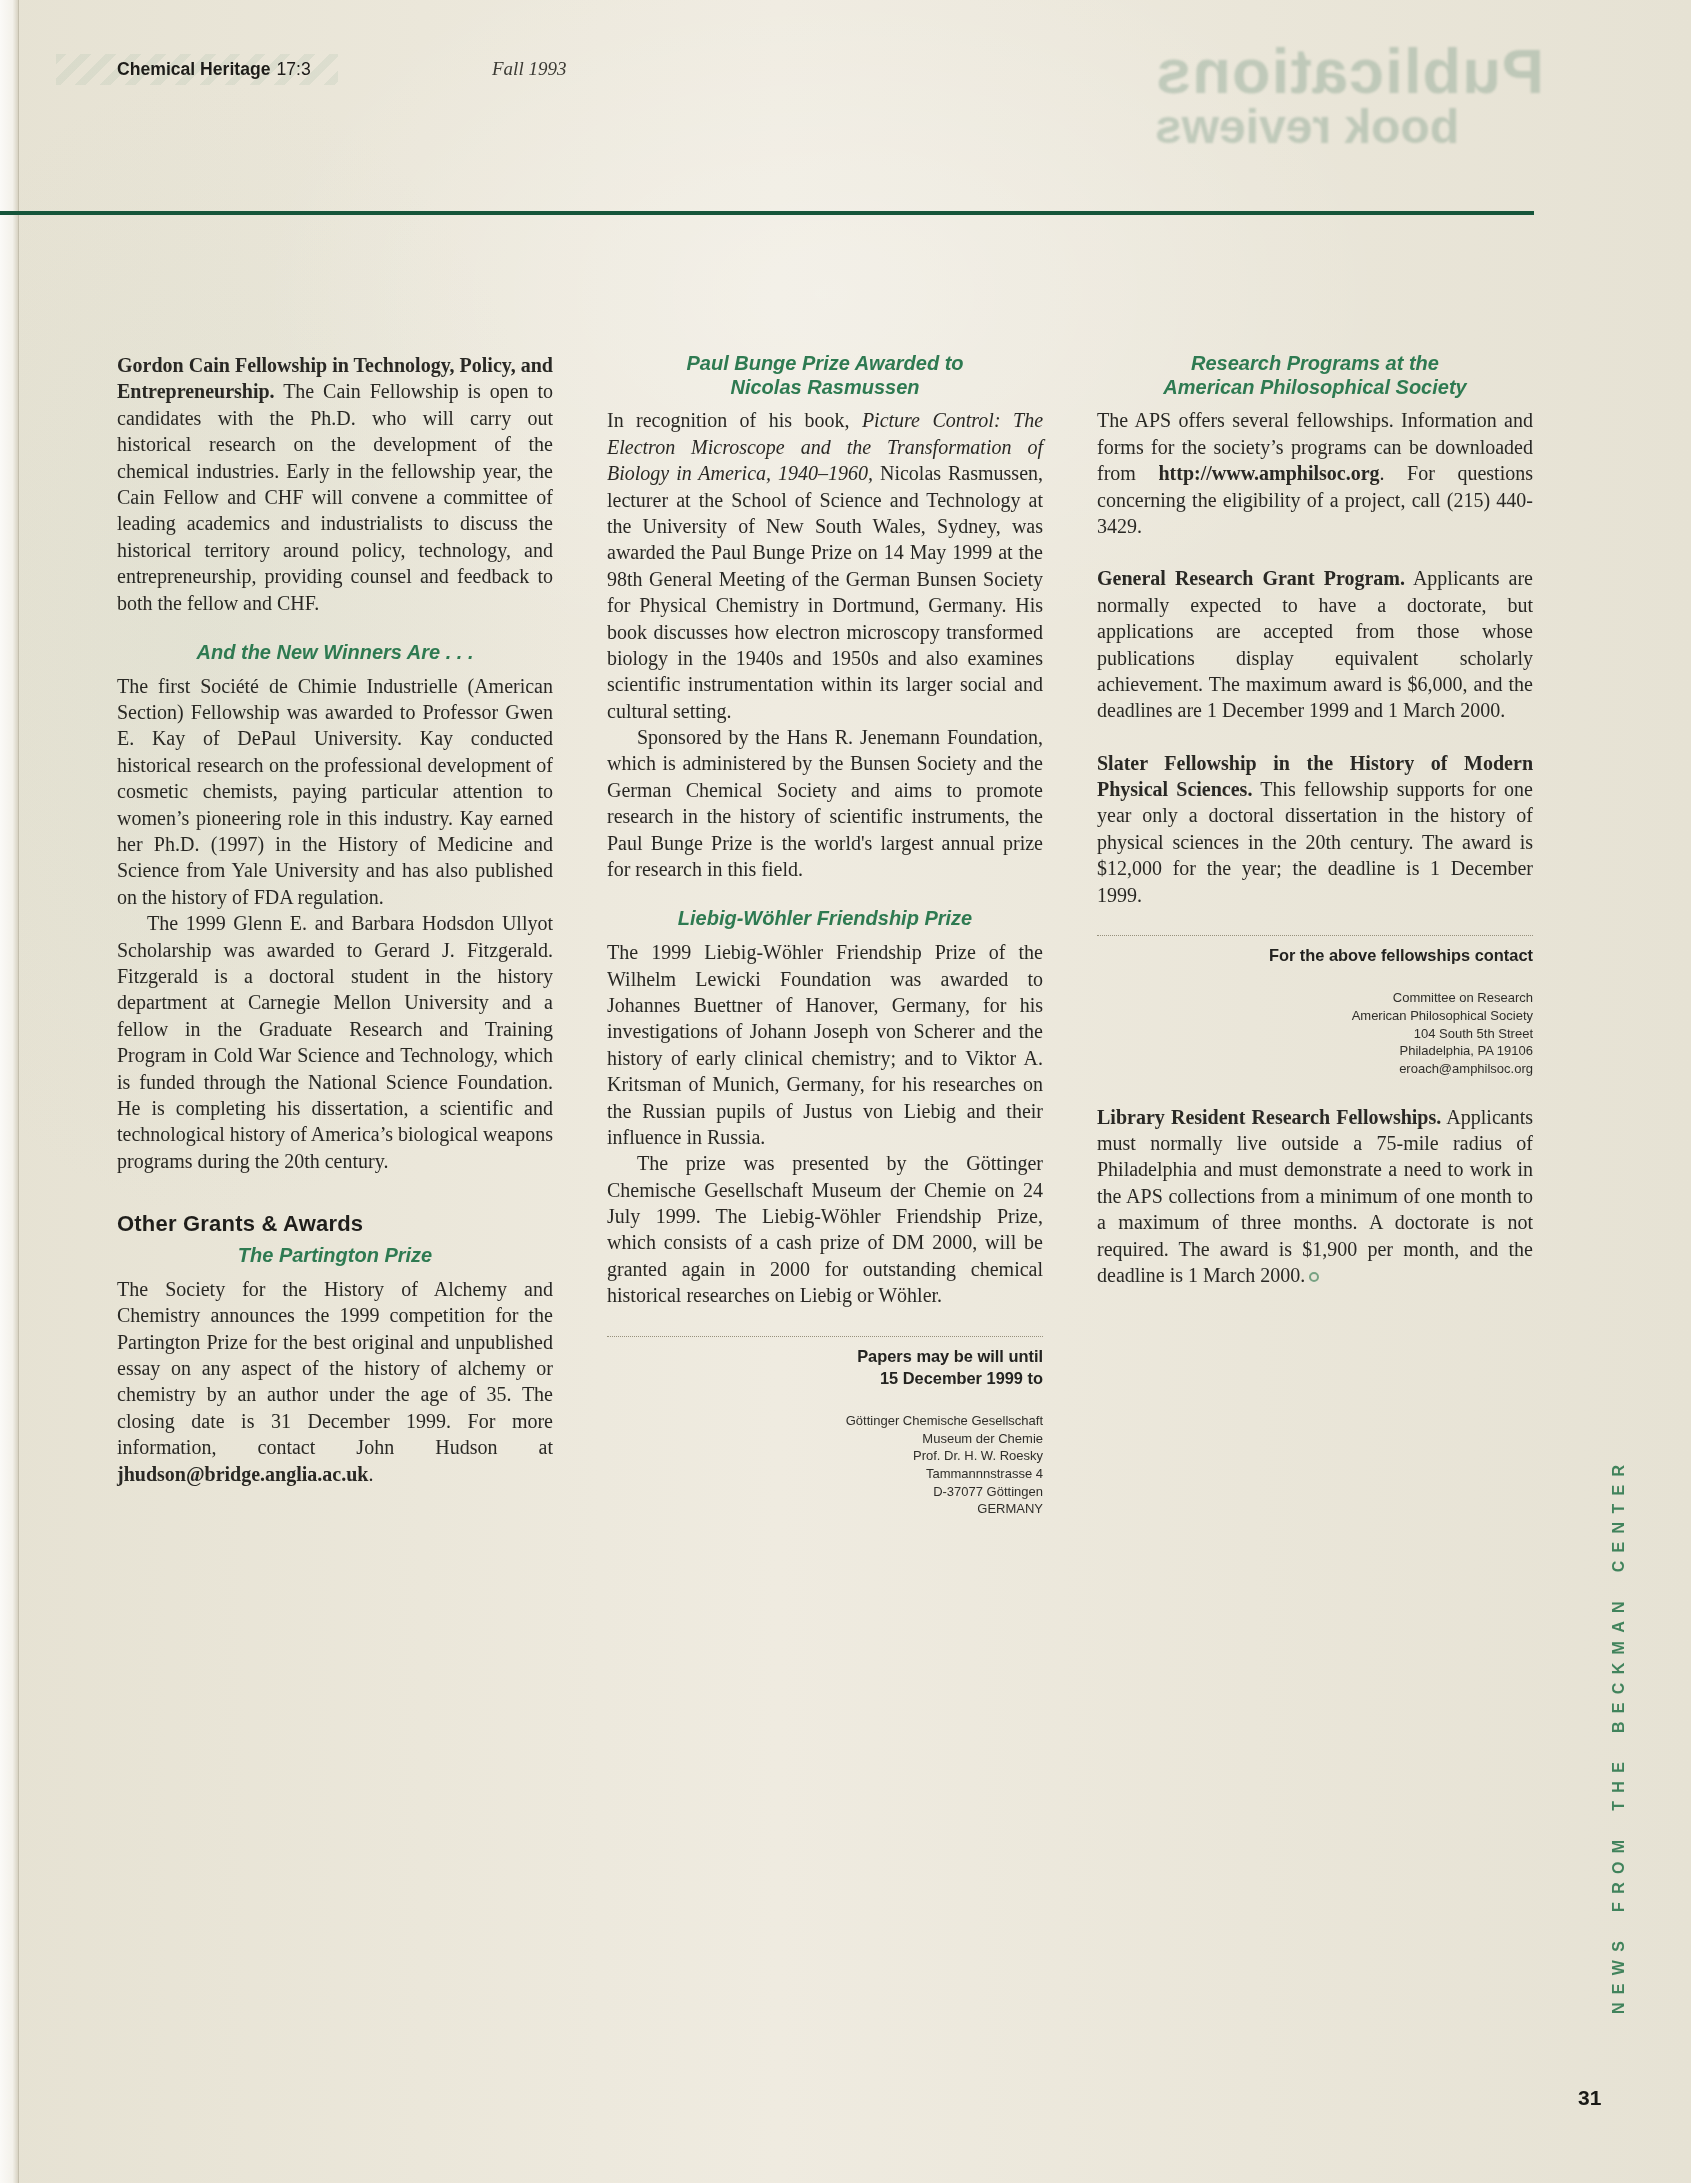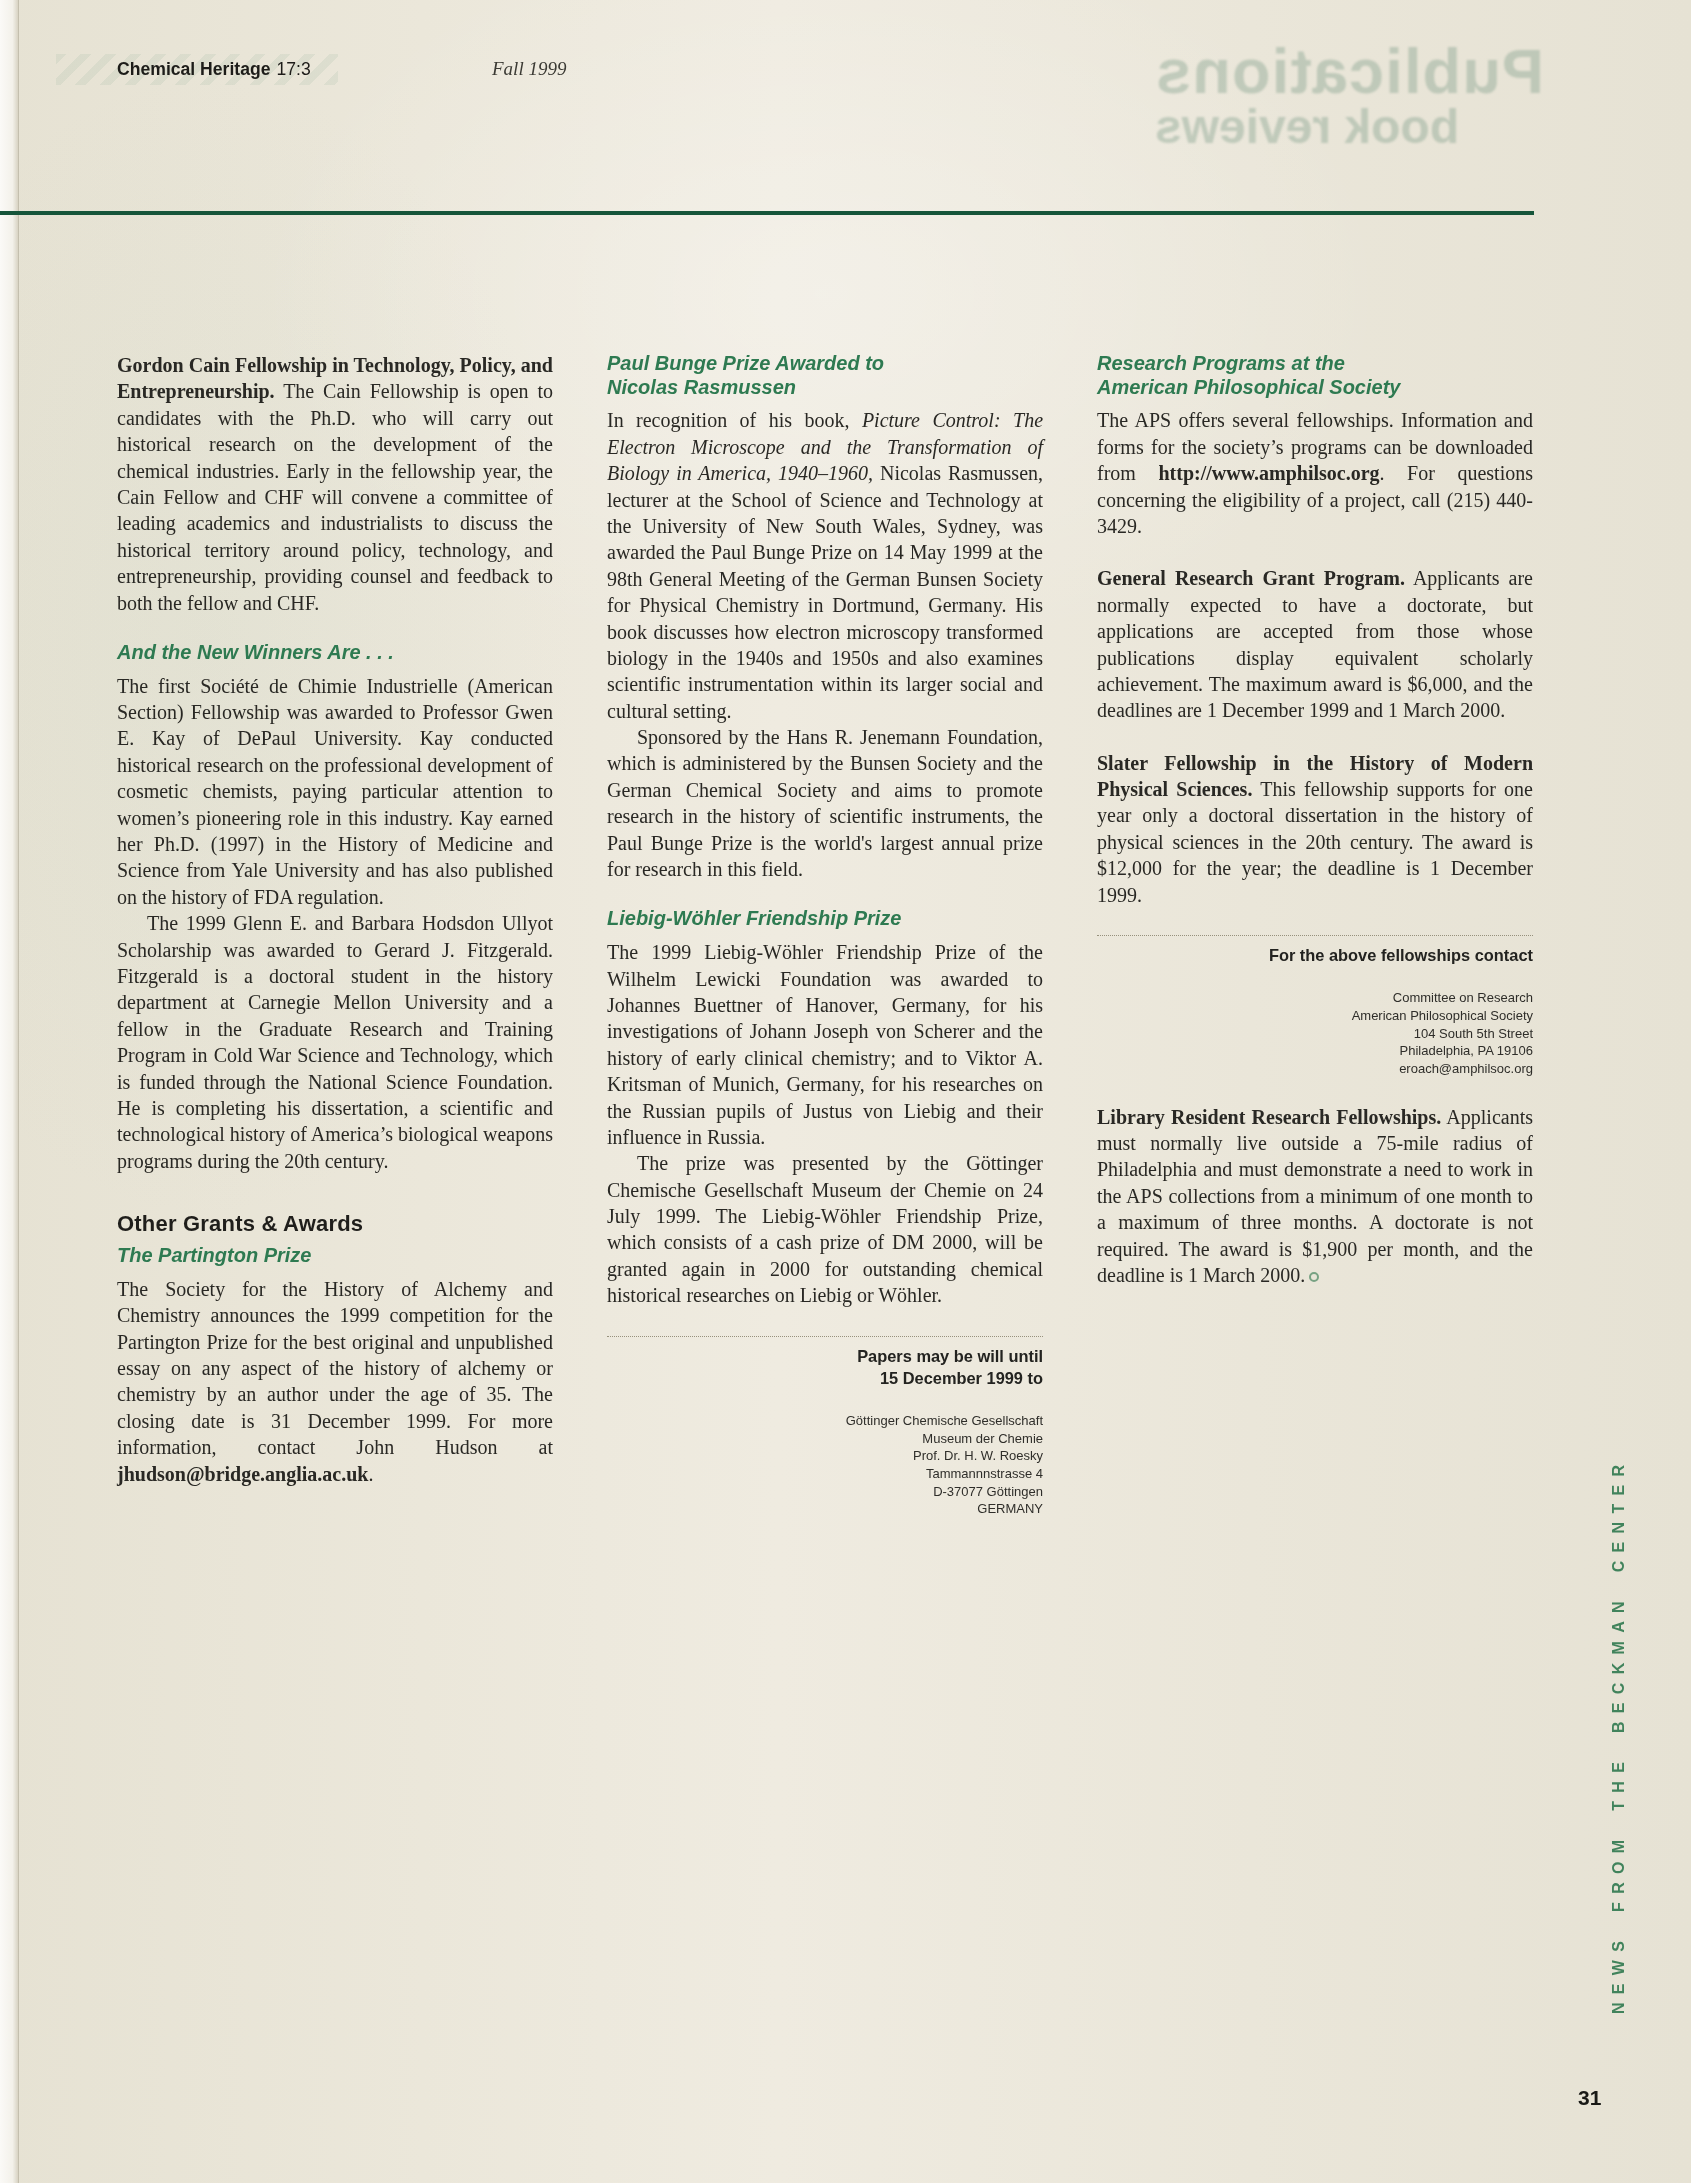--- a/index.html
+++ b/index.html
@@ -51,21 +51,21 @@
   #col3 { left:1097px; }
 
   .p { margin:0; }
   .indent { text-indent:1.5em; }
   .block { margin-top:26px; }
   .lead { font-weight:bold; }
 
   .ghead {
     font-family:"Liberation Sans", sans-serif; font-style:italic; font-weight:bold;
     font-size:20px; line-height:1.18; color:#2e7a51;
-    text-align:left; margin:25px 0 8.2px; white-space:pre-line;
+    text-align:center; margin:25px 0 8.2px; white-space:pre-line;
   }
   .ghead.first { margin-top:0; }
   .ghead.tight { margin-top:5.9px; }
   .section {
     font-family:"Liberation Sans", sans-serif; font-weight:bold;
     font-size:22px; color:#1f1e1b; text-align:left; margin:35px 0 1.2px; letter-spacing:0.2px;
   }
 
   .contact {
     margin-top:27px; padding-top:8.2px;
@@ -96,21 +96,21 @@
 <body>
 
 <div class="page">
 
   <div class="page-edge"></div>
   <div class="zigzag-ghost"></div>
 
   <div class="header-left">
     <span class="hname">Chemical Heritage</span><span class="hissue">17:3</span>
   </div>
-  <div class="hdate">Fall 1999</div>
+  <div class="hdate">Fall 1993</div>
 
   <div class="ghost" aria-hidden="true">
     <div class="g1">Publications</div>
     <div class="g2">book reviews</div>
   </div>
 
   <div class="toprule"></div>
 
   <div class="col" id="col1">
     <p class="p"><strong class="lead">Gordon Cain Fellowship in Technology, Policy, and Entrepreneurship.</strong> <span>The Cain Fellowship is open to candidates with the Ph.D. who will carry out historical research on the development of the chemical industries. Early in the fellowship year, the Cain Fellow and CHF will convene a committee of leading academics and industrialists to discuss the historical territory around policy, technology, and entrepreneurship, providing counsel and feedback to both the fellow and CHF.</span></p>

